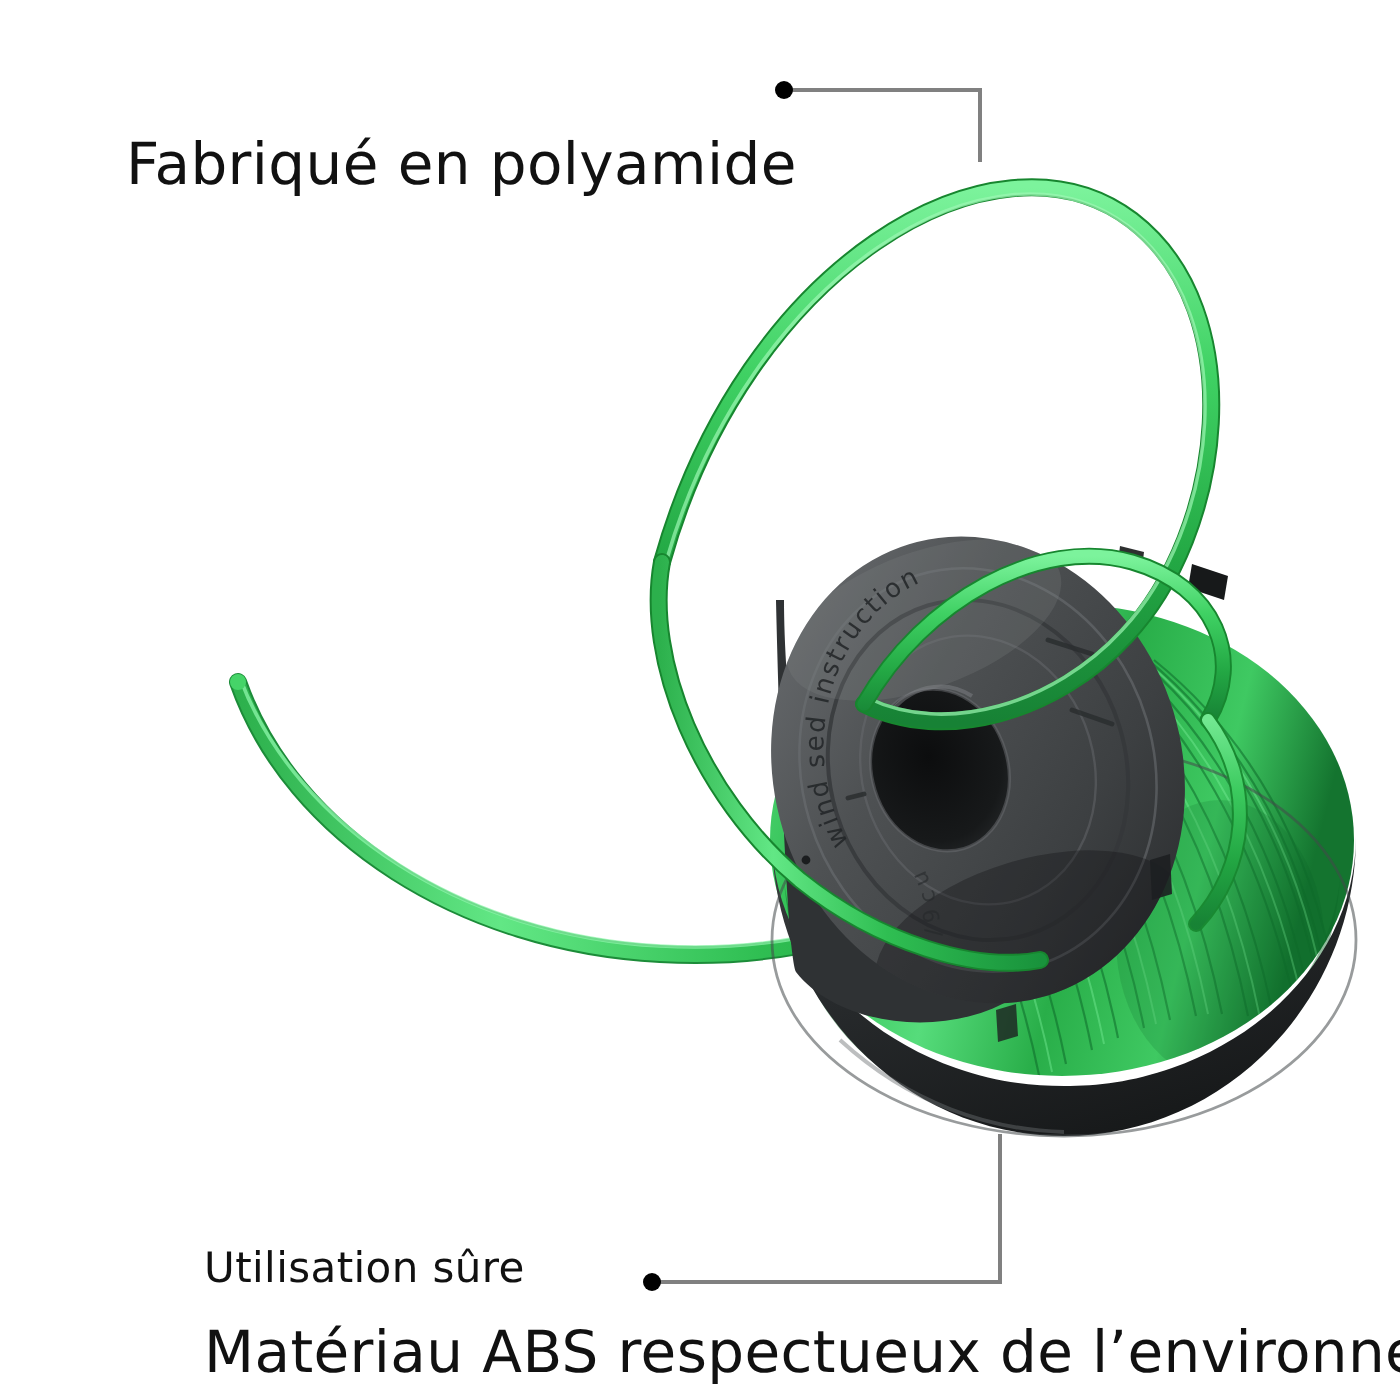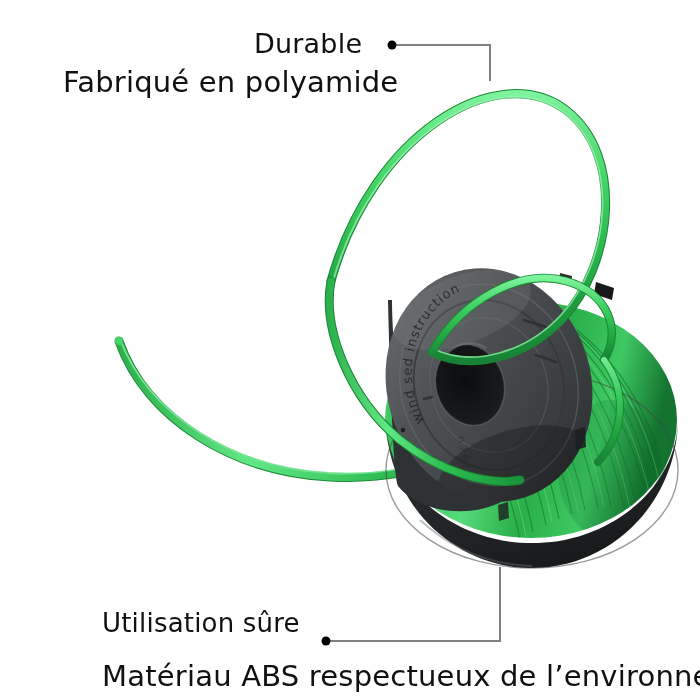--- a/index.html
+++ b/index.html
@@ -23,21 +23,21 @@
   .callout-text {
     position: absolute;
     color: #111111;
     font-family: "DejaVu Sans", sans-serif;
     font-weight: 400;
     white-space: nowrap;
     letter-spacing: 0.2px;
   }
   .t-durable      { left: 254px; top: 28px;  font-size: 27px; }
   .t-polyamide    { left: 63px;  top: 65px;  font-size: 29px; }
-  .t-utilisation  { left: 102px; top: 608px; font-size: 26px; }
+  .t-utilisation  { left: 102px; top: 622px; font-size: 21px; }
   .t-abs          { left: 102px; top: 659px; font-size: 29px; }
 
   
   .leader-svg {
     position: absolute;
     left: 0; top: 0;
     width: 700px; height: 700px;
     pointer-events: none;
   }
 
@@ -241,21 +241,20 @@
       <path d="M392,45 L490,45 L490,80" fill="none" stroke="#808080" stroke-width="2" stroke-linecap="square"></path>
       <circle cx="392" cy="45" r="4.5" fill="#000000"></circle>
     </g>
 
     <g>
       <path d="M326,641 L500,641 L500,568" fill="none" stroke="#808080" stroke-width="2" stroke-linecap="square"></path>
       <circle cx="326" cy="641" r="4.5" fill="#000000"></circle>
     </g>
   </svg>
 
-  <div class="callout-text t-durable">Durable</div>
 
   <div class="callout-text t-polyamide">Fabriqué en polyamide</div>
 
   <div class="callout-text t-utilisation">Utilisation sûre</div>
 
   <div class="callout-text t-abs">Matériau ABS respectueux de l’environnement</div>
 
 </div>
 
 </body></html>

